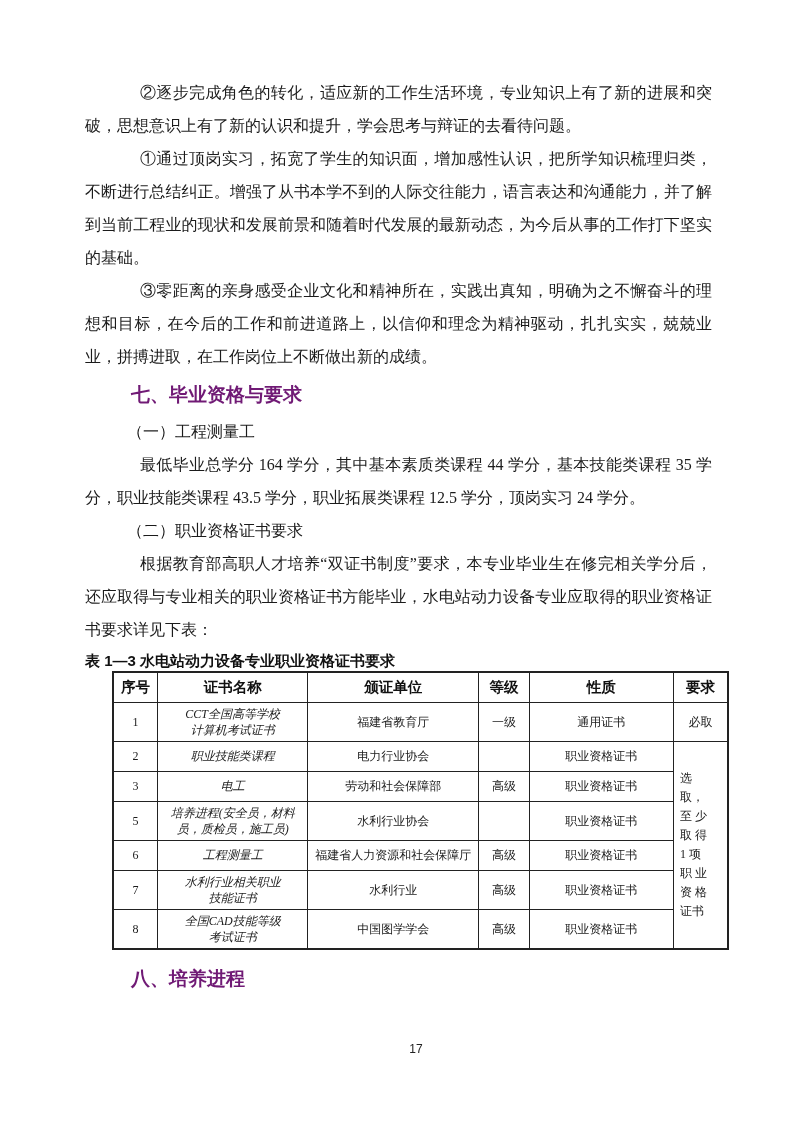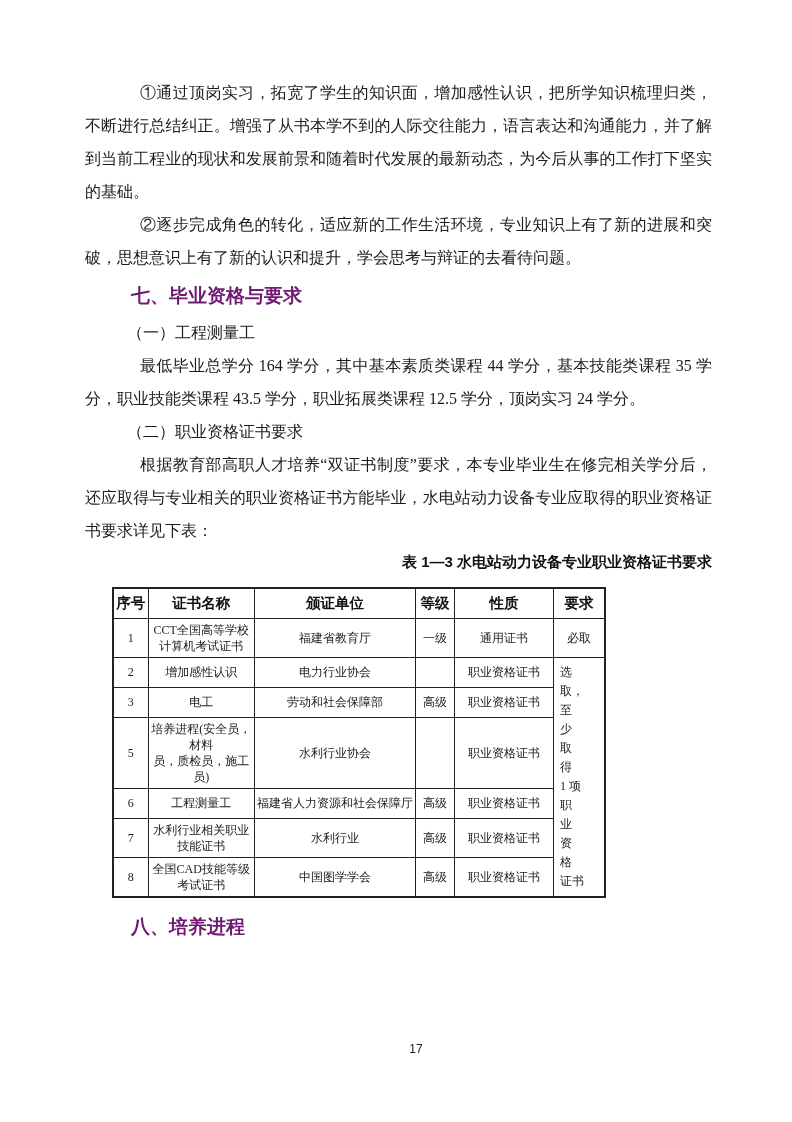--- a/index.html
+++ b/index.html
@@ -40,28 +40,28 @@
   .sub-heading {
     font-size: 16px;
     line-height: 33px;
     padding-left: 42px;
     color: #1b1b1b;
   }
   .table-caption {
     font-family: "Liberation Sans", "DejaVu Sans", sans-serif;
     font-size: 15px;
     font-weight: bold;
-    text-align: right;
+    text-align: left;
     margin-top: 6px;
-    margin-bottom: 15px;
+    margin-bottom: 0;
     color: #111111;
   }
   table.cert-table {
     border-collapse: collapse;
-    width: 494px;
+    width: 617px;
     margin-left: 27px;
     table-layout: auto;
     border: 2px solid #222222;
   }
   .cert-table th, .cert-table td {
     border: 1px solid #222222;
     text-align: center;
     vertical-align: middle;
     padding: 3px 2px;
     color: #1b1b1b;
@@ -71,21 +71,21 @@
     font-size: 14.5px;
     font-weight: bold;
     height: 30px;
     color: #111111;
   }
   .cert-table td {
     font-size: 12px;
     line-height: 16px;
     height: 30px;
   }
-  .cell-multiline { white-space: pre-line; }
+  .cell-multiline { white-space: pre-line; font-style: italic; }
   .cell-nowrap { white-space: nowrap; }
   td.req-merged {
     white-space: pre-line;
     text-align: left;
     vertical-align: middle;
     padding-left: 6px;
     padding-right: 20px;
     line-height: 19px;
   }
   .page-number {
@@ -99,22 +99,23 @@
     color: #222222;
     padding-left: 40px;
   }
 </style>
 </head>
 <body>
 
 <div class="page">
   <div class="content">
 
+    <p class="body-par">②逐步完成角色的转化，适应新的工作生活环境，专业知识上有了新的进展和突破，思想意识上有了新的认识和提升，学会思考与辩证的去看待问题。</p>
     <p class="body-par">①通过顶岗实习，拓宽了学生的知识面，增加感性认识，把所学知识梳理归类，不断进行总结纠正。增强了从书本学不到的人际交往能力，语言表达和沟通能力，并了解到当前工程业的现状和发展前景和随着时代发展的最新动态，为今后从事的工作打下坚实的基础。</p>
-    <p class="body-par">②逐步完成角色的转化，适应新的工作生活环境，专业知识上有了新的进展和突破，思想意识上有了新的认识和提升，学会思考与辩证的去看待问题。</p>
+    <p class="body-par">③零距离的亲身感受企业文化和精神所在，实践出真知，明确为之不懈奋斗的理想和目标，在今后的工作和前进道路上，以信仰和理念为精神驱动，扎扎实实，兢兢业业，拼搏进取，在工作岗位上不断做出新的成绩。</p>
 
     <h2 class="section-heading">七、毕业资格与要求</h2>
     <div class="sub-heading">（一）工程测量工</div>
     <p class="body-par">最低毕业总学分 164 学分，其中基本素质类课程 44 学分，基本技能类课程 35 学分，职业技能类课程 43.5 学分，职业拓展类课程 12.5 学分，顶岗实习 24 学分。</p>
     <div class="sub-heading">（二）职业资格证书要求</div>
     <p class="body-par">根据教育部高职人才培养“双证书制度”要求，本专业毕业生在修完相关学分后，还应取得与专业相关的职业资格证书方能毕业，水电站动力设备专业应取得的职业资格证书要求详见下表：</p>
 
     <div class="table-caption">表 1—3 水电站动力设备专业职业资格证书要求</div>
 
     <table class="cert-table">
@@ -141,21 +142,21 @@
           <td>1</td>
           <td class="cell-multiline">CCT全国高等学校
 计算机考试证书</td>
           <td class="cell-nowrap">福建省教育厅</td>
           <td>一级</td>
           <td>通用证书</td>
           <td>必取</td>
         </tr>
         <tr>
           <td>2</td>
-          <td class="cell-multiline">增加感性认识</td>
+          <td class="cell-multiline">职业技能类课程</td>
           <td class="cell-nowrap">电力行业协会</td>
           <td></td>
           <td>职业资格证书</td>
           <td class="req-merged" rowspan="6">选取，
 至 少
 取 得
 1  项
 职 业
 资 格
 证书</td>

